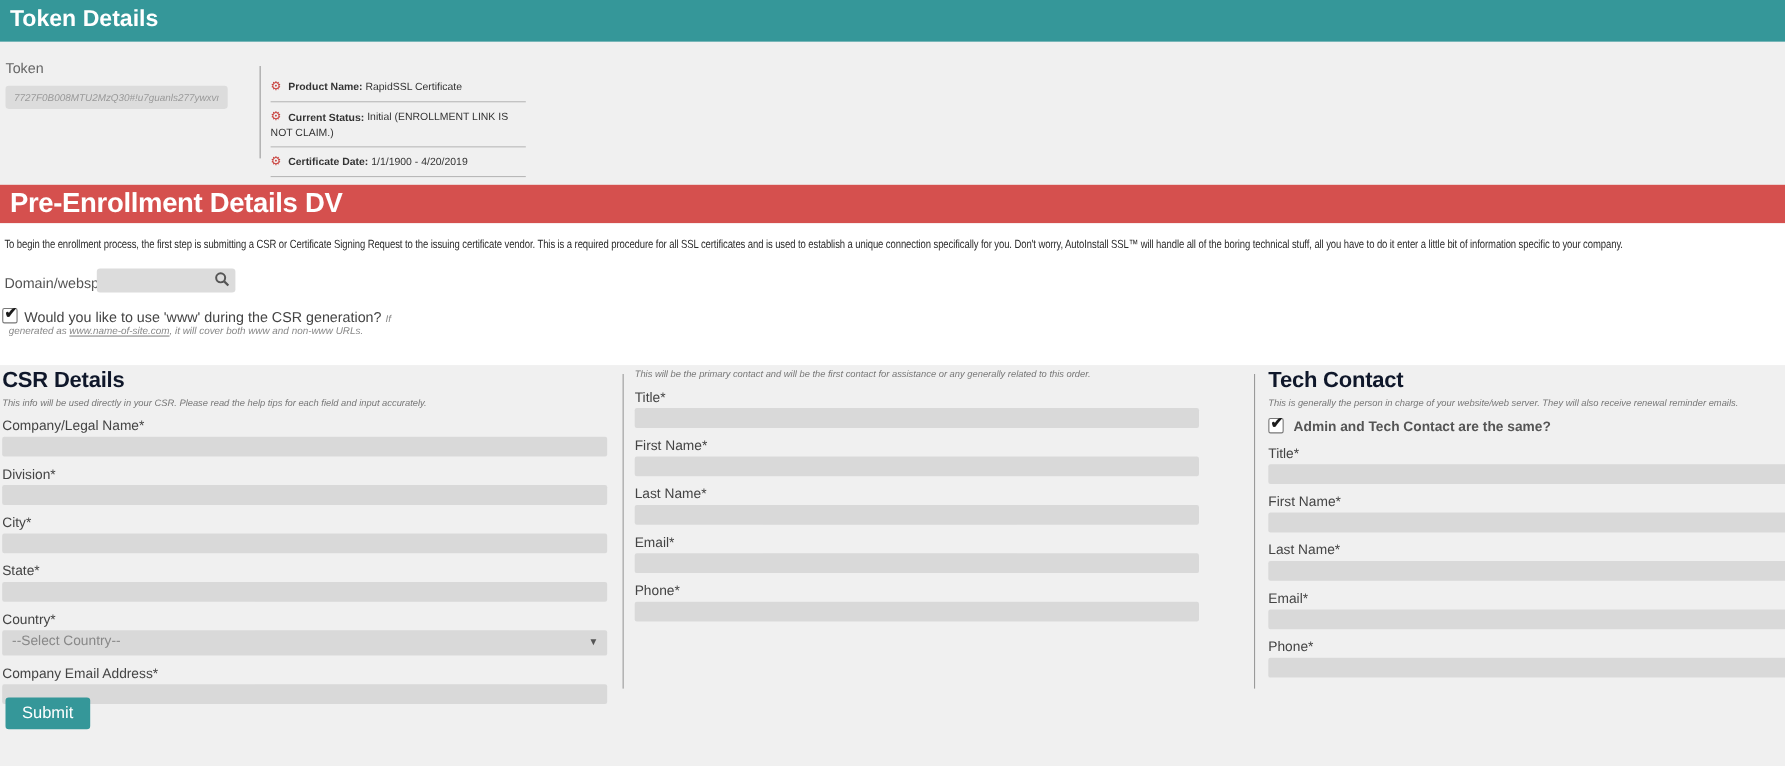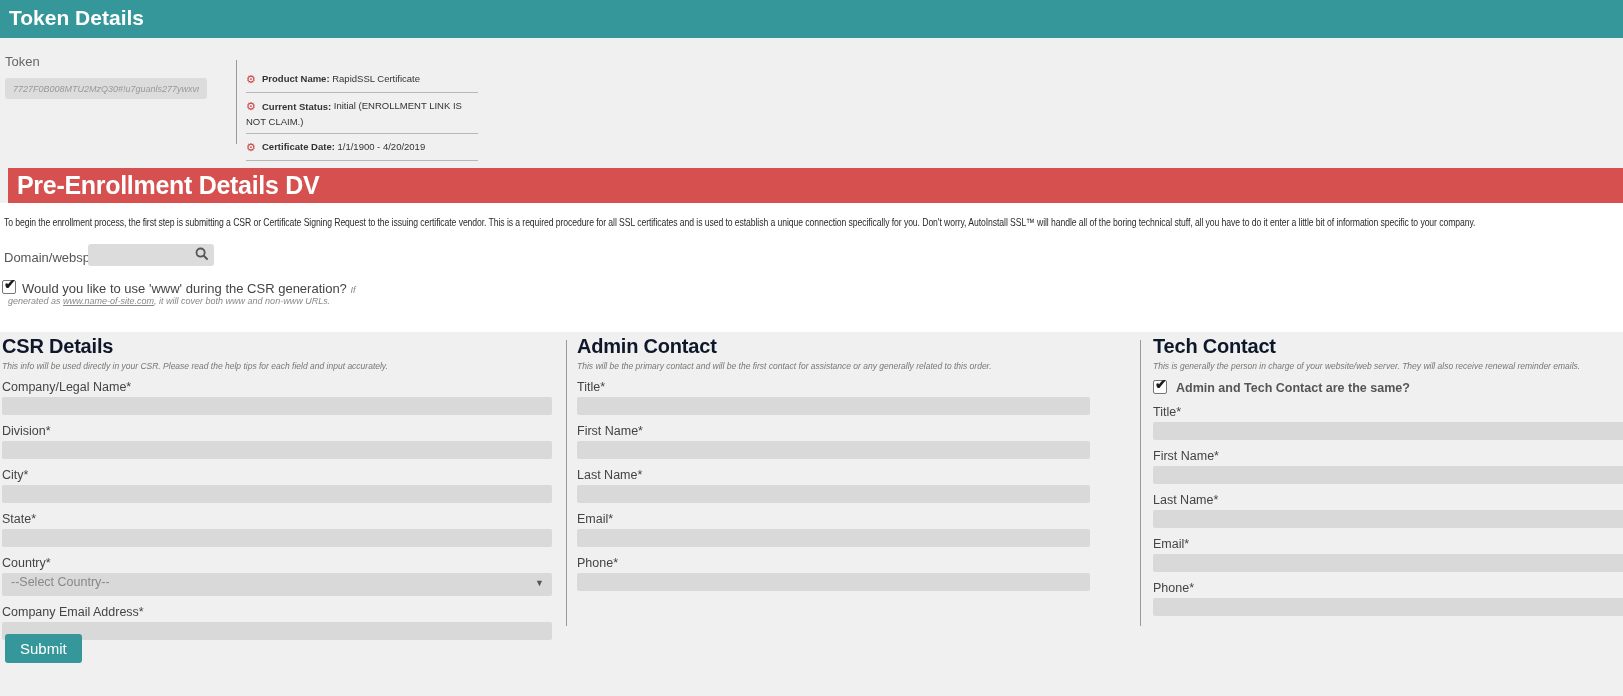--- a/index.html
+++ b/index.html
@@ -11,21 +11,21 @@
   .token-section { position:relative; height:130px; background:#F0F0F0; }
   .token-label { position:absolute; left:5px; top:16px; font-size:13px; color:#666; }
   .token-input { position:absolute; left:5px; top:40px; width:202px; height:21px; background:#DCDCDC; border:none; border-radius:3px; font-style:italic; font-size:9px; color:#999; padding:0 8px; font-family:"Liberation Sans", sans-serif; }
   .v-divider { position:absolute; left:236px; top:22px; height:84px; width:1px; background:#9a9a9a; }
   .info-table { position:absolute; left:246px; top:28px; width:232px; }
   .info-row { font-size:9.5px; color:#333; padding:6px 0 5px 0; border-bottom:1px solid #b8b8b8; line-height:1.4; }
   .gear { color:#C9413D; font-size:11px; display:inline-block; width:16px; vertical-align:middle; }
   .ilabel { font-weight:bold; display:inline-block; min-width:62px; }
   .ival { color:#333; }
 
-  .redbar { position:absolute; top:168px; left:8px; right:0; height:35px; background:#D5504E; color:#fff; font-size:25px; font-weight:bold; line-height:34px; padding-left:9px; letter-spacing:-0.3px; }
+  .redbar { position:absolute; top:168px; left:0; right:0; height:35px; background:#D5504E; color:#fff; font-size:25px; font-weight:bold; line-height:34px; padding-left:9px; letter-spacing:-0.3px; }
 
   .white-section { position:absolute; top:203px; left:0; right:0; height:129px; background:#ffffff; }
   .intro { position:absolute; left:4px; top:13px; font-size:10.8px; color:#2b2b2b; white-space:nowrap; transform:scaleX(0.8); transform-origin:left top; letter-spacing:-0.1px; }
   .domain-label { position:absolute; left:4px; top:47px; font-size:13px; color:#555; }
   .domain-wrap { position:absolute; left:88px; top:41px; width:126px; height:22px; background:#DCDCDC; border-radius:3px; }
   .domain-input { position:absolute; left:0; top:0; width:104px; height:22px; background:transparent; border:none; font-size:12px; padding:0 6px; font-family:"Liberation Sans", sans-serif; }
   .search-btn { position:absolute; right:4px; top:3px; width:16px; height:16px; background:transparent; border:none; cursor:pointer; }
   .cb { display:inline-block; width:14px; height:14px; background:#fff; border:1px solid #777; border-radius:2px; position:relative; vertical-align:top; cursor:pointer; }
   .cb .mark { position:absolute; left:1px; top:-4px; font-size:14px; color:#1b1b1b; font-weight:bold; line-height:1; }
   .www-row { position:absolute; left:2px; top:77px; }
@@ -138,21 +138,20 @@
         <span class="arrow">▼</span>
       </div>
     </div>
     <div class="field">
       <label>Company Email Address*</label>
       <input class="tinput" type="text" style="">
     </div>
   </div>
 
   <div class="col col2">
-    <h2>Admin Contact</h2>
     <div class="tip">This will be the primary contact and will be the first contact for assistance or any generally related to this order.</div>
     <div class="field">
       <label>Title*</label>
       <input class="tinput" type="text" style="">
     </div>
     <div class="field">
       <label>First Name*</label>
       <input class="tinput" type="text" style="">
     </div>
     <div class="field">

